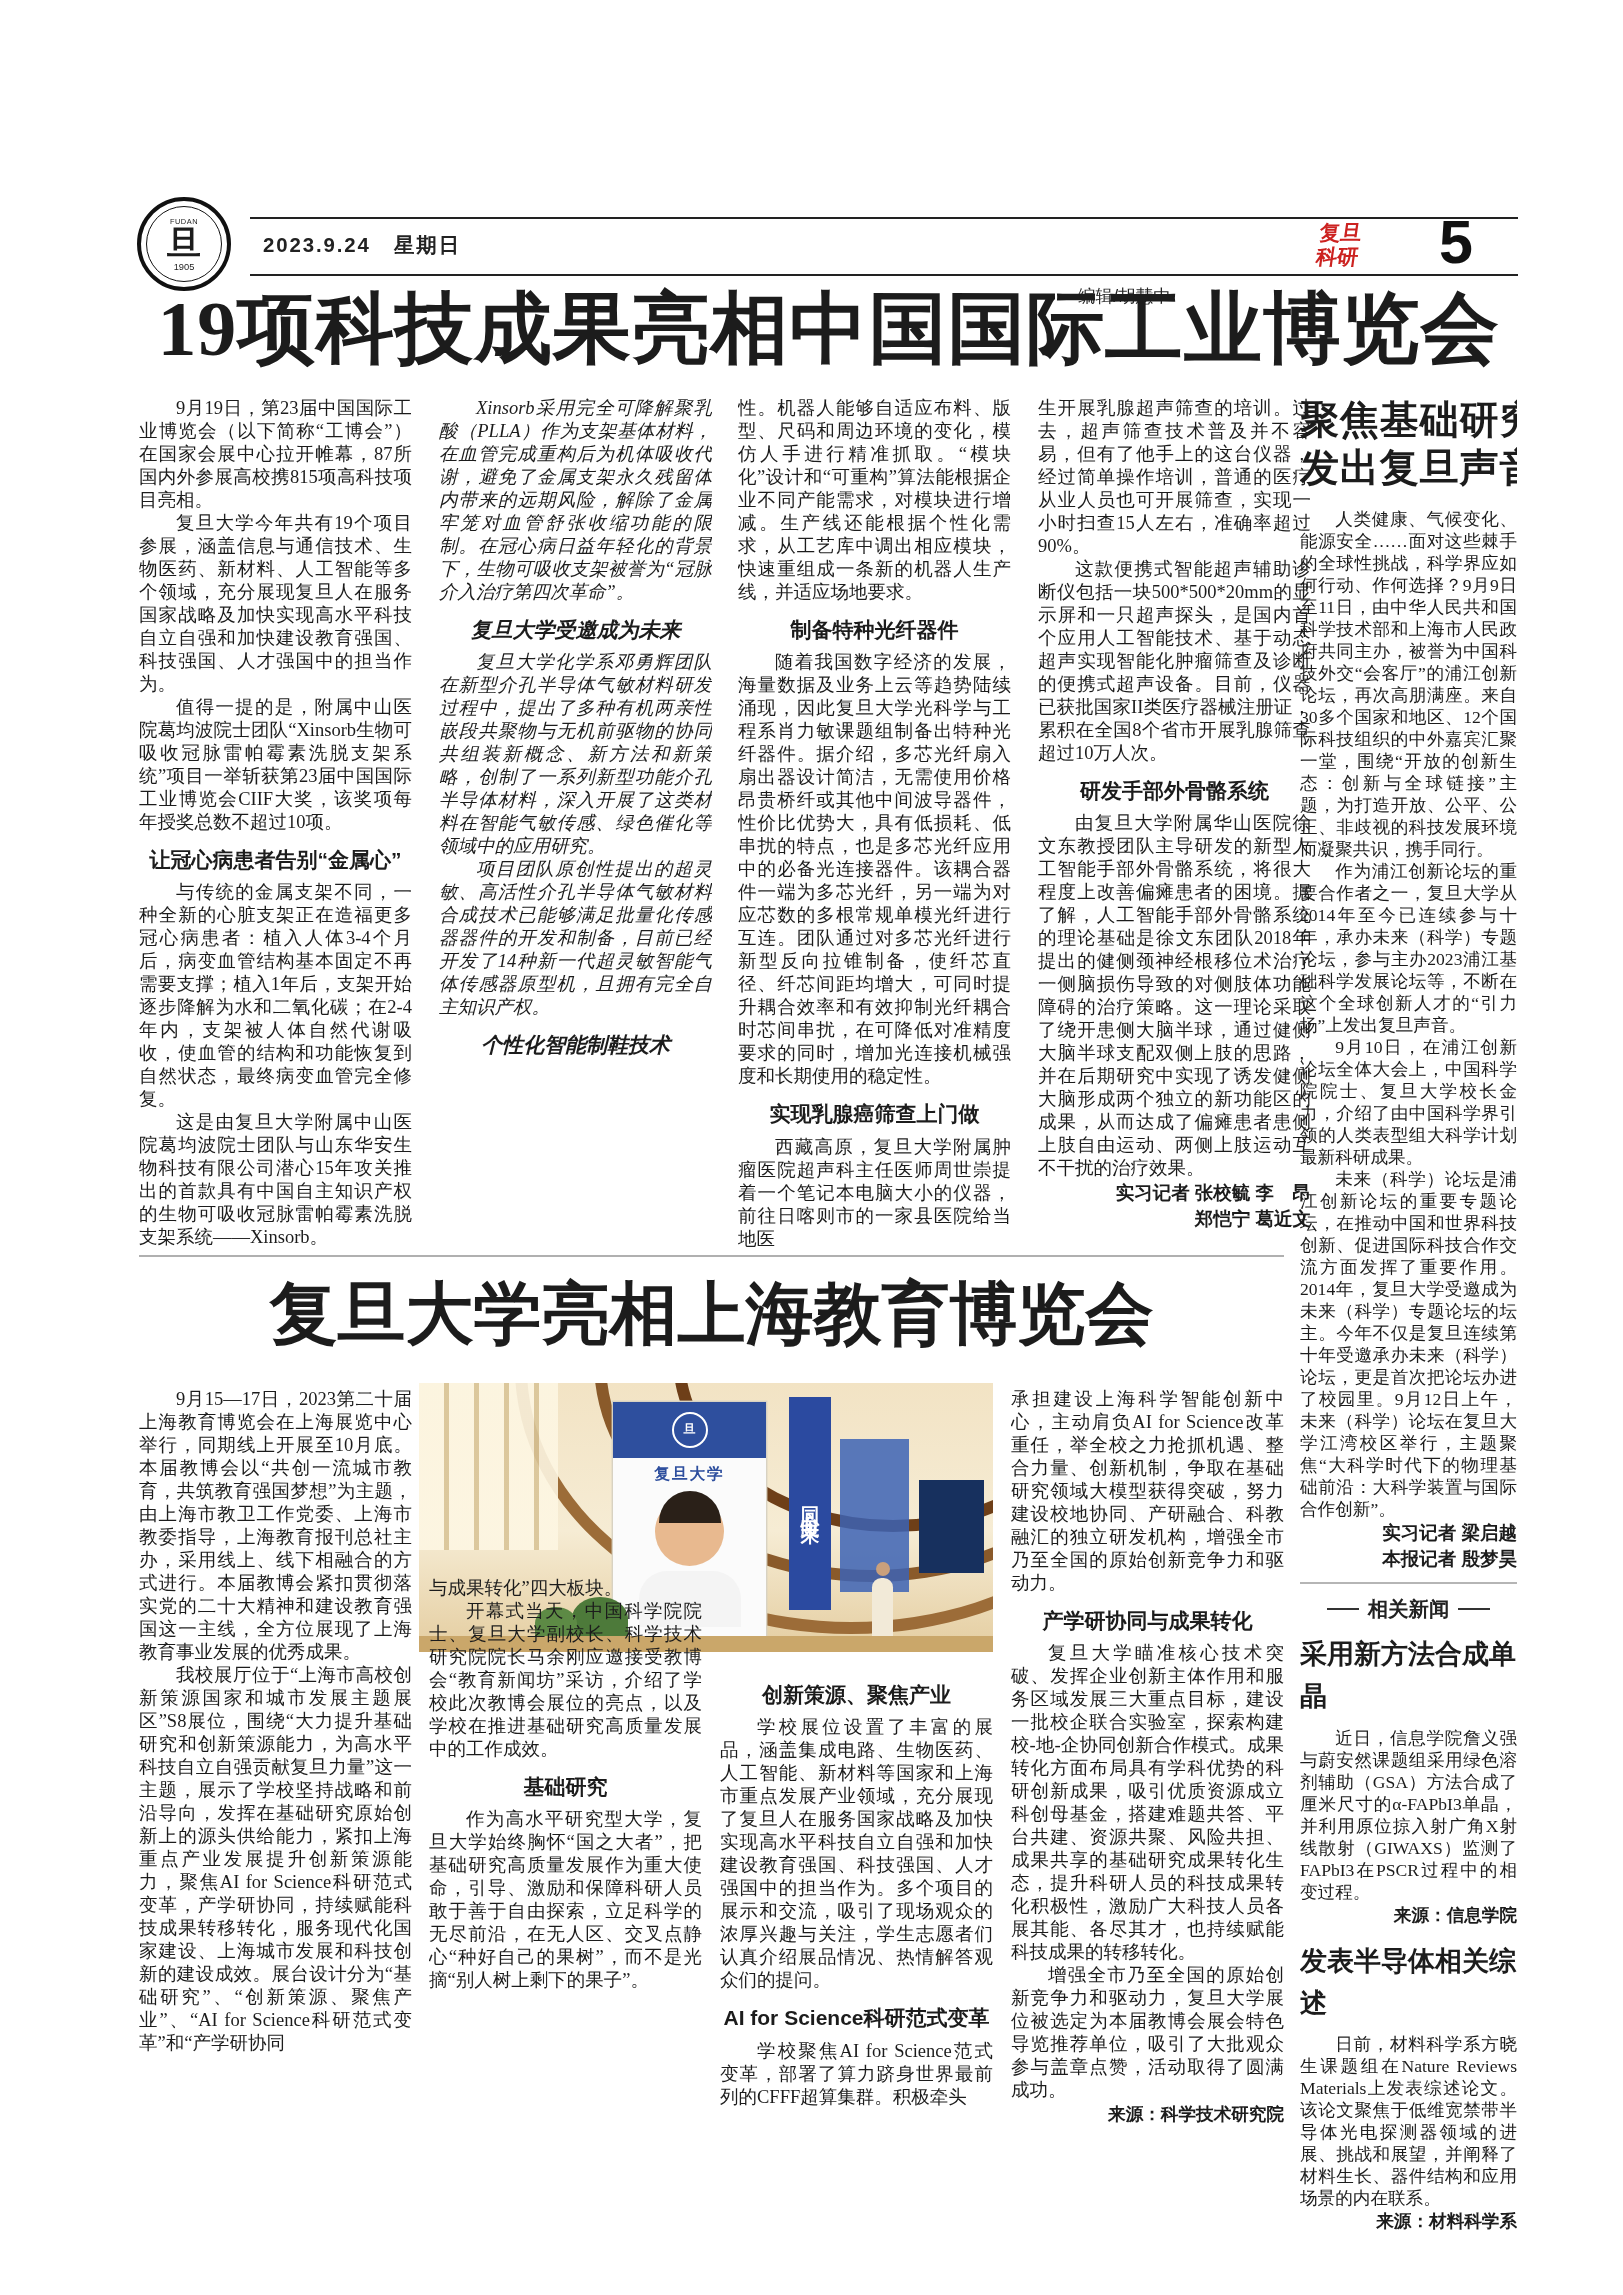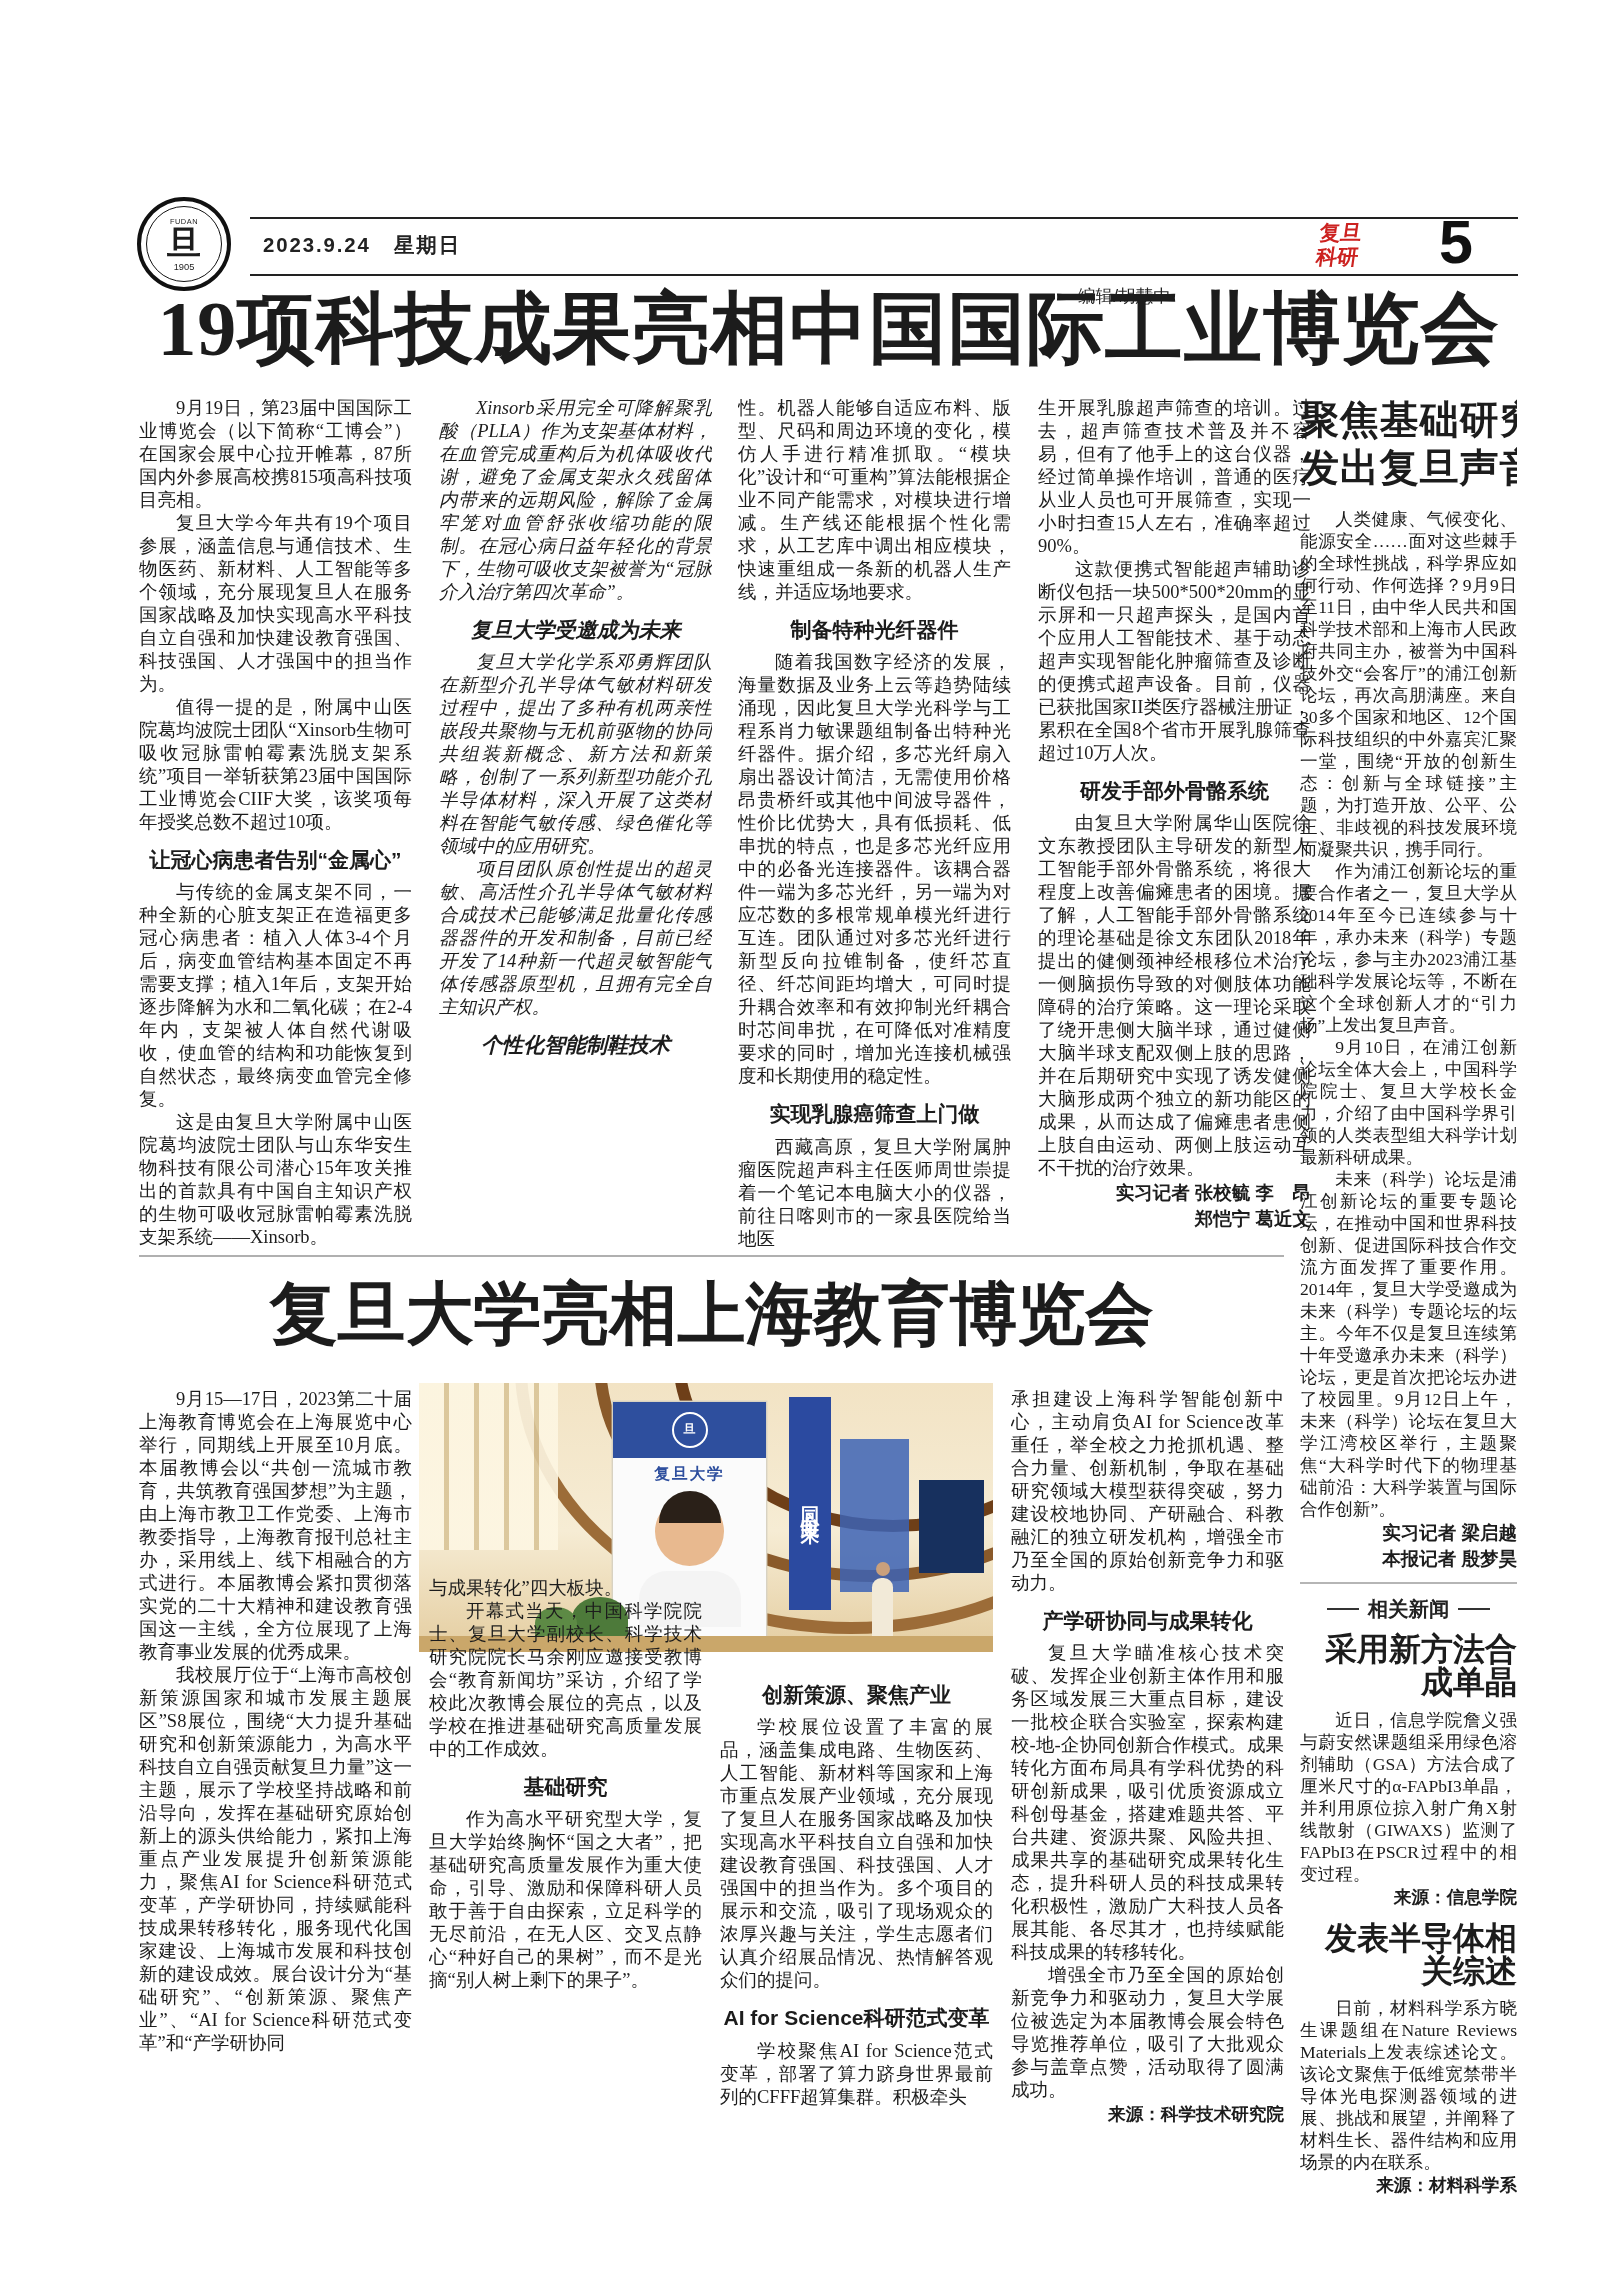--- a/index.html
+++ b/index.html
@@ -49,21 +49,21 @@
 
   
   #sidebar{left:1300px;top:396px;width:217px;height:1222px;overflow:hidden;font-size:17.6px;line-height:22px;text-align:justify;position:absolute;}
   .sb-title{font-size:39px;font-weight:bold;line-height:48px;text-align:center;letter-spacing:0.9px;white-space:nowrap;}
   #sidebar .gap{height:15.7px;}
   #related{left:1300px;top:1582px;width:217px;height:648px;overflow:hidden;font-size:17.6px;line-height:22px;text-align:justify;position:absolute;}
   #related .toprule{height:2.3px;background:#b5b5b5;margin-bottom:14px;}
   #related-label{display:flex;align-items:center;justify-content:center;gap:8.3px;
                  font-family:"Liberation Sans",sans-serif;font-weight:bold;font-size:20.4px;color:#222;margin-bottom:13px;}
   #related-label::before,#related-label::after{content:"";width:32px;height:1.9px;background:#333;}
-  .news-head{font-size:32px;font-weight:bold;text-align:right;text-indent:0;line-height:33px;margin:12px 0 9.3px;}
+  .news-head{font-size:27px;font-weight:bold;text-align:left;text-indent:0;line-height:42px;margin:12px 0 9.3px;}
 
   
   #a2c1{left:139px;top:1388px;width:273px;height:722px;}
   #a2c2{left:429px;top:1577px;width:273px;height:463px;}
   #a2c3{left:720px;top:1669px;width:273px;height:467px;}
   #a2c4{left:1011px;top:1388px;width:273px;height:763px;}
 
   
   #photo{left:419px;top:1383px;width:574px;height:269px;overflow:hidden;
          background:linear-gradient(180deg,#f2e3c4 0%,#f6ecd4 55%,#e4cda0 100%);}

